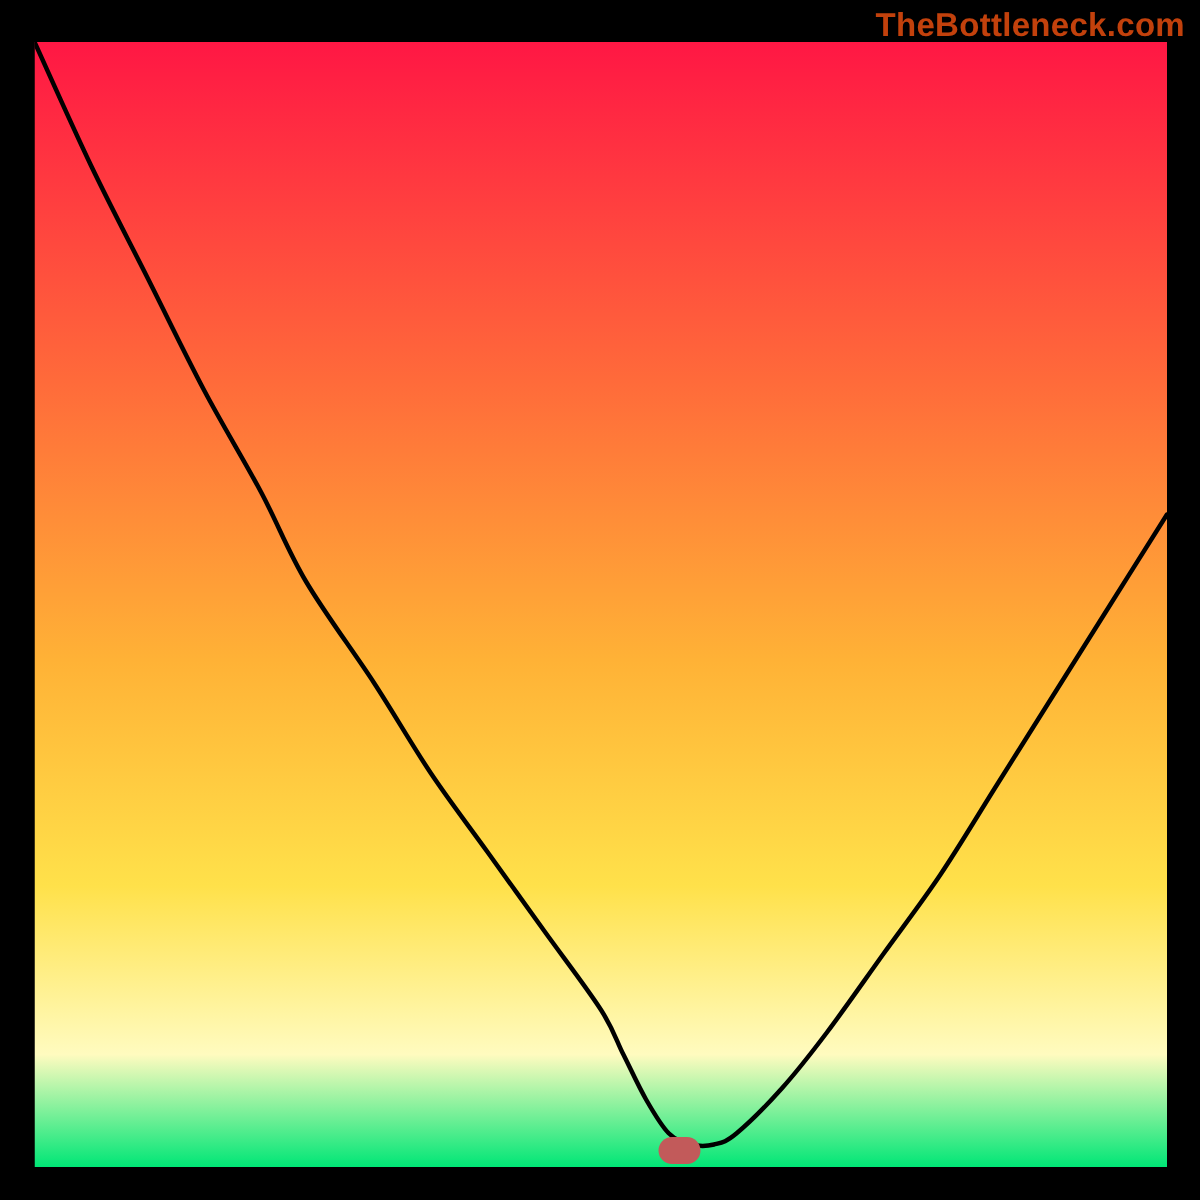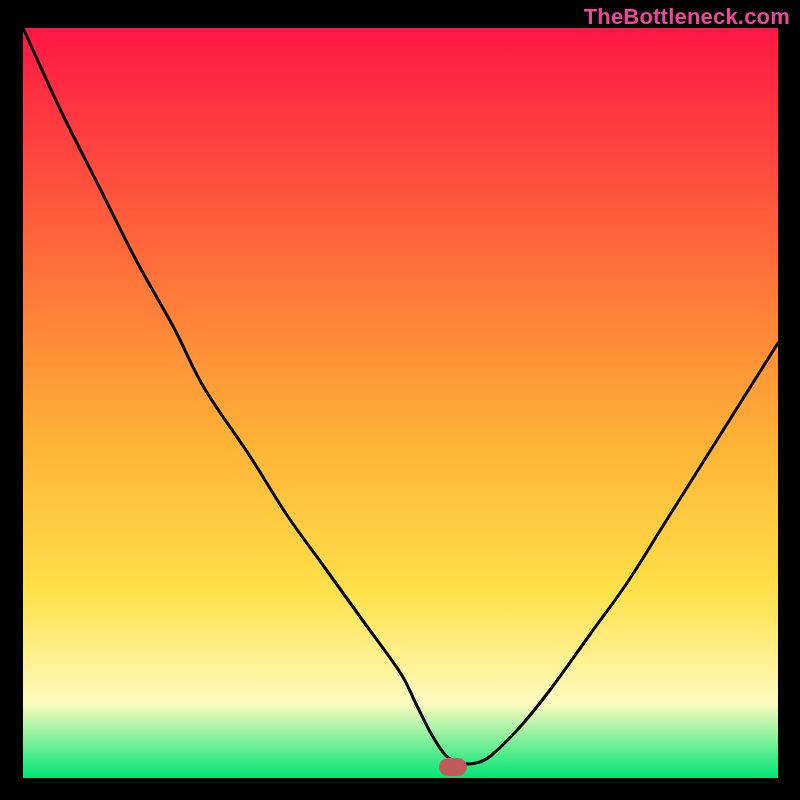--- a/index.html
+++ b/index.html
@@ -14,21 +14,21 @@
   .frame {
     position: relative;
     width: 800px;
     height: 800px;
     background: #000;
   }
   .watermark {
     position: absolute;
     top: 4px;
     right: 10px;
-    color: #ec4899;
+    color: #c2410c;
     font-size: 22px;
     font-weight: 600;
     letter-spacing: 0.2px;
     z-index: 4;
   }
   .plot-wrap {
     position: absolute;
     left: 23px;
     top: 28px;
     width: 755px;

